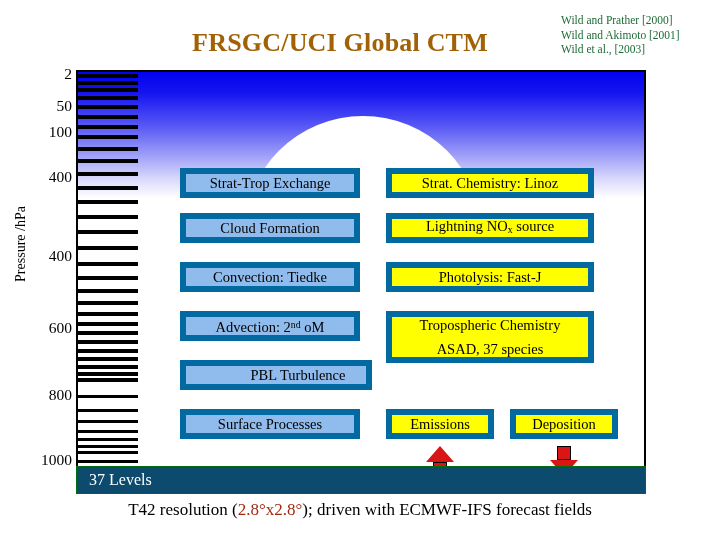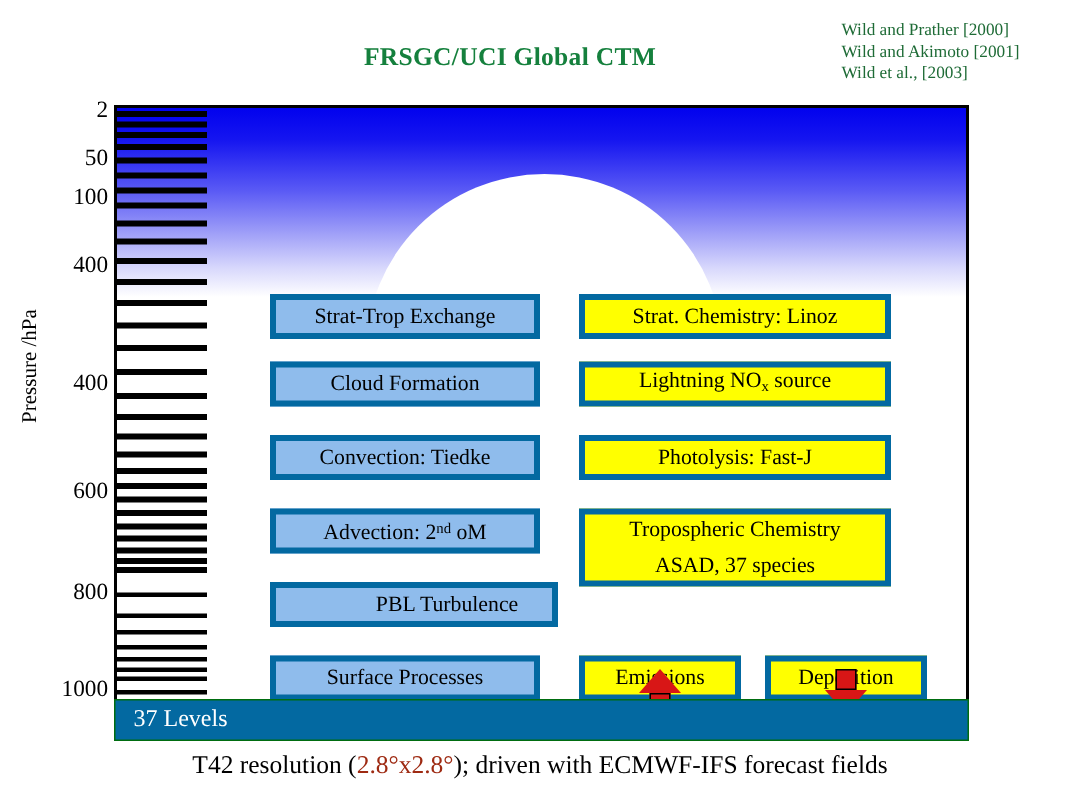--- a/index.html
+++ b/index.html
@@ -18,23 +18,23 @@
     background: #ffffff;
   }
 
   
   #title {
     position: absolute;
     left: 130px;
     top: 28px;
     width: 420px;
     text-align: center;
-    font-size: 17px;
+    font-size: 26px;
     font-weight: bold;
-    color: #15803d;
+    color: #a16207;
     letter-spacing: 0.2px;
   }
   #refs {
     position: absolute;
     left: 561px;
     top: 13px;
     width: 156px;
     font-size: 11.5px;
     line-height: 14.5px;
     color: #1E6B36;
@@ -130,30 +130,29 @@
     position: absolute;
     left: 2px;
     width: 60px;
     background: #000000;
   }
 
   
   .box {
     position: absolute;
     box-sizing: border-box;
-    border: 4px solid #0369a1;
+    border: 6px solid #0369a1;
     display: flex;
     flex-direction: column;
     align-items: center;
     justify-content: center;
     text-align: center;
     font-size: 14.5px;
     color: #000000;
     line-height: 17px;
-    margin-top: 28px;
   }
   .box.blue  { background: #8FBCEC; }
   .box.yellow{ background: #FFFF00; }
   .box .l2 { margin-top: 7px; }
   sub { font-size: 0.68em; vertical-align: -0.25em; }
   sup { font-size: 0.68em; vertical-align: 0.45em; }
 
   
   .arrow-stem {
     position: absolute;
@@ -176,21 +175,21 @@
     border-top: 16px solid #D81616;
   }
 
   
   #surface {
     position: absolute;
     left: 76px;
     top: 466px;
     width: 570px;
     height: 28px;
-    background: #0369a1;
+    background: #0c4a6e;
     border: 1px solid #006D10;
     box-sizing: border-box;
   }
   #surface-label {
     position: absolute;
     left: 12px;
     top: 4px;
     font-size: 16px;
     color: #FFFFFF;
   }

